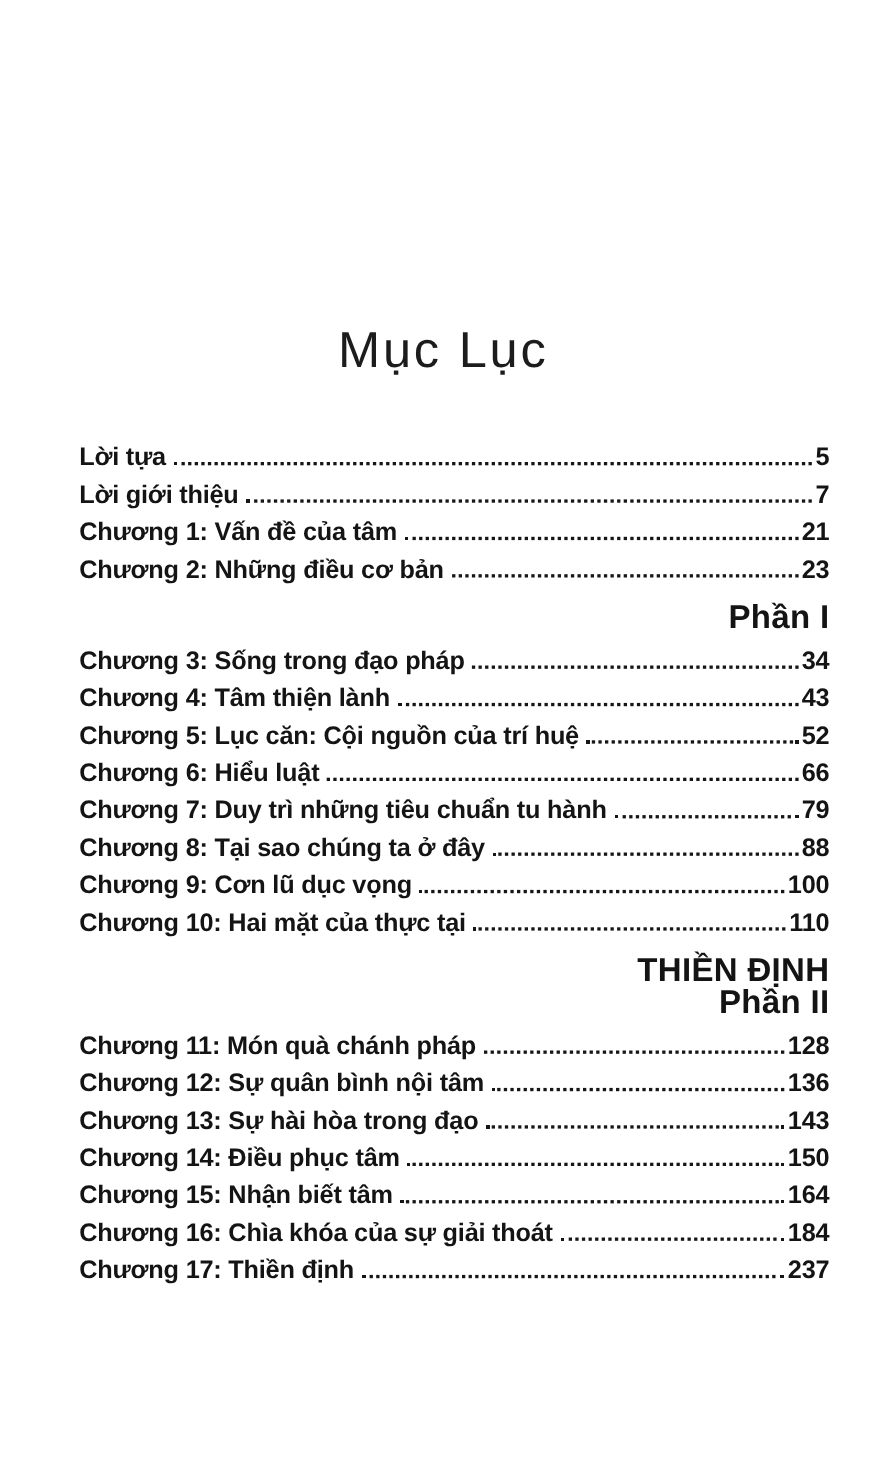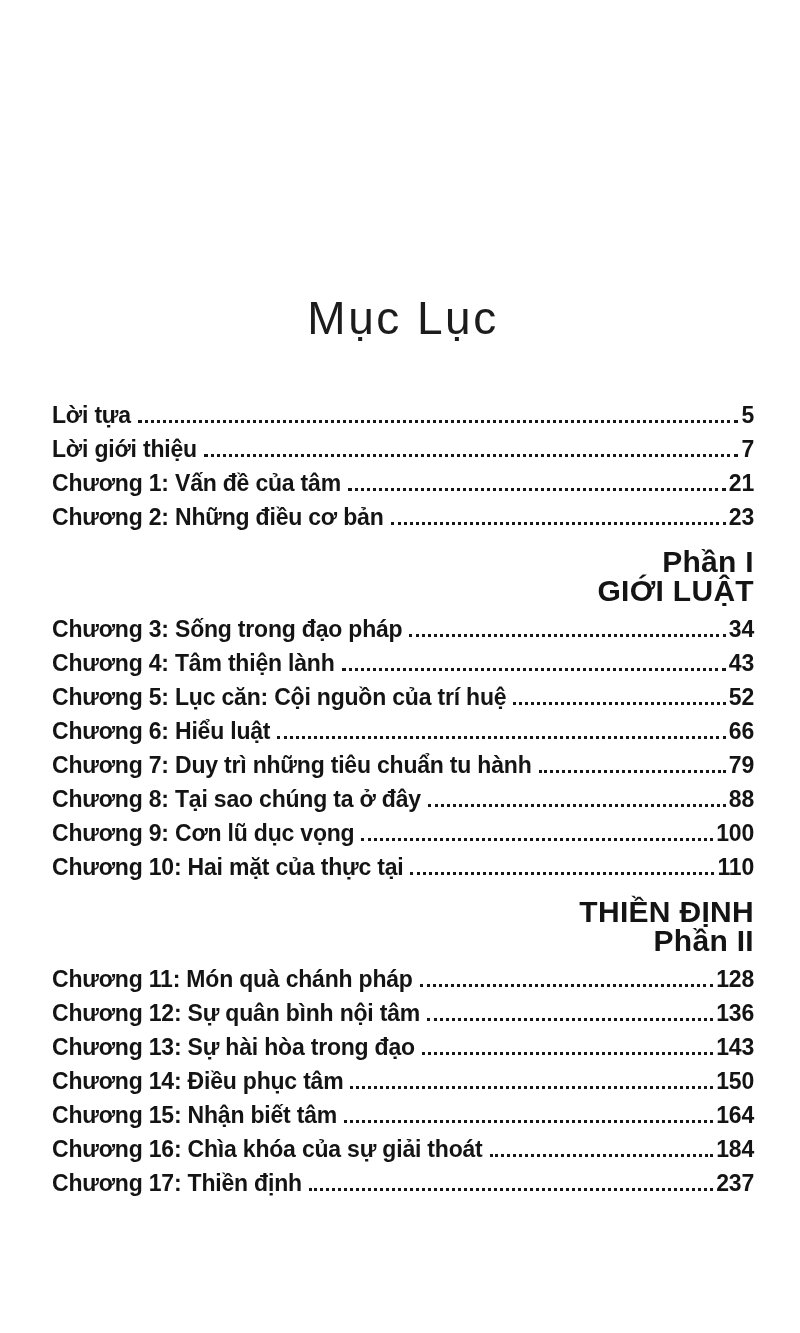--- a/index.html
+++ b/index.html
@@ -22,20 +22,21 @@
     font-weight: 300;
     font-size: 46px;
     letter-spacing: 2.5px;
     color: #1c1c1c;
   }
   .toc {
     margin-top: 53px;
     font-size: 23px;
     font-weight: 700;
     letter-spacing: -0.2px;
+    margin-left: 20px;
   }
   .row {
     display: flex;
     align-items: baseline;
     line-height: 34px;
     white-space: nowrap;
   }
   .lbl { flex: none; }
   .leader {
     flex: 1 1 auto;
@@ -80,21 +81,20 @@
       <div class="row">
         <span class="lbl">Chương 2: Những điều cơ bản</span>
         <span class="leader"></span>
         <span class="pg">23</span>
       </div>
     </div>
 
     <div class="group">
       <div class="part">
         <div>Phần I</div>
-        <div>GIỚI LUẬT</div>
       </div>
       <div class="row">
         <span class="lbl">Chương 3: Sống trong đạo pháp</span>
         <span class="leader"></span>
         <span class="pg">34</span>
       </div>
       <div class="row">
         <span class="lbl">Chương 4: Tâm thiện lành</span>
         <span class="leader"></span>
         <span class="pg">43</span>

